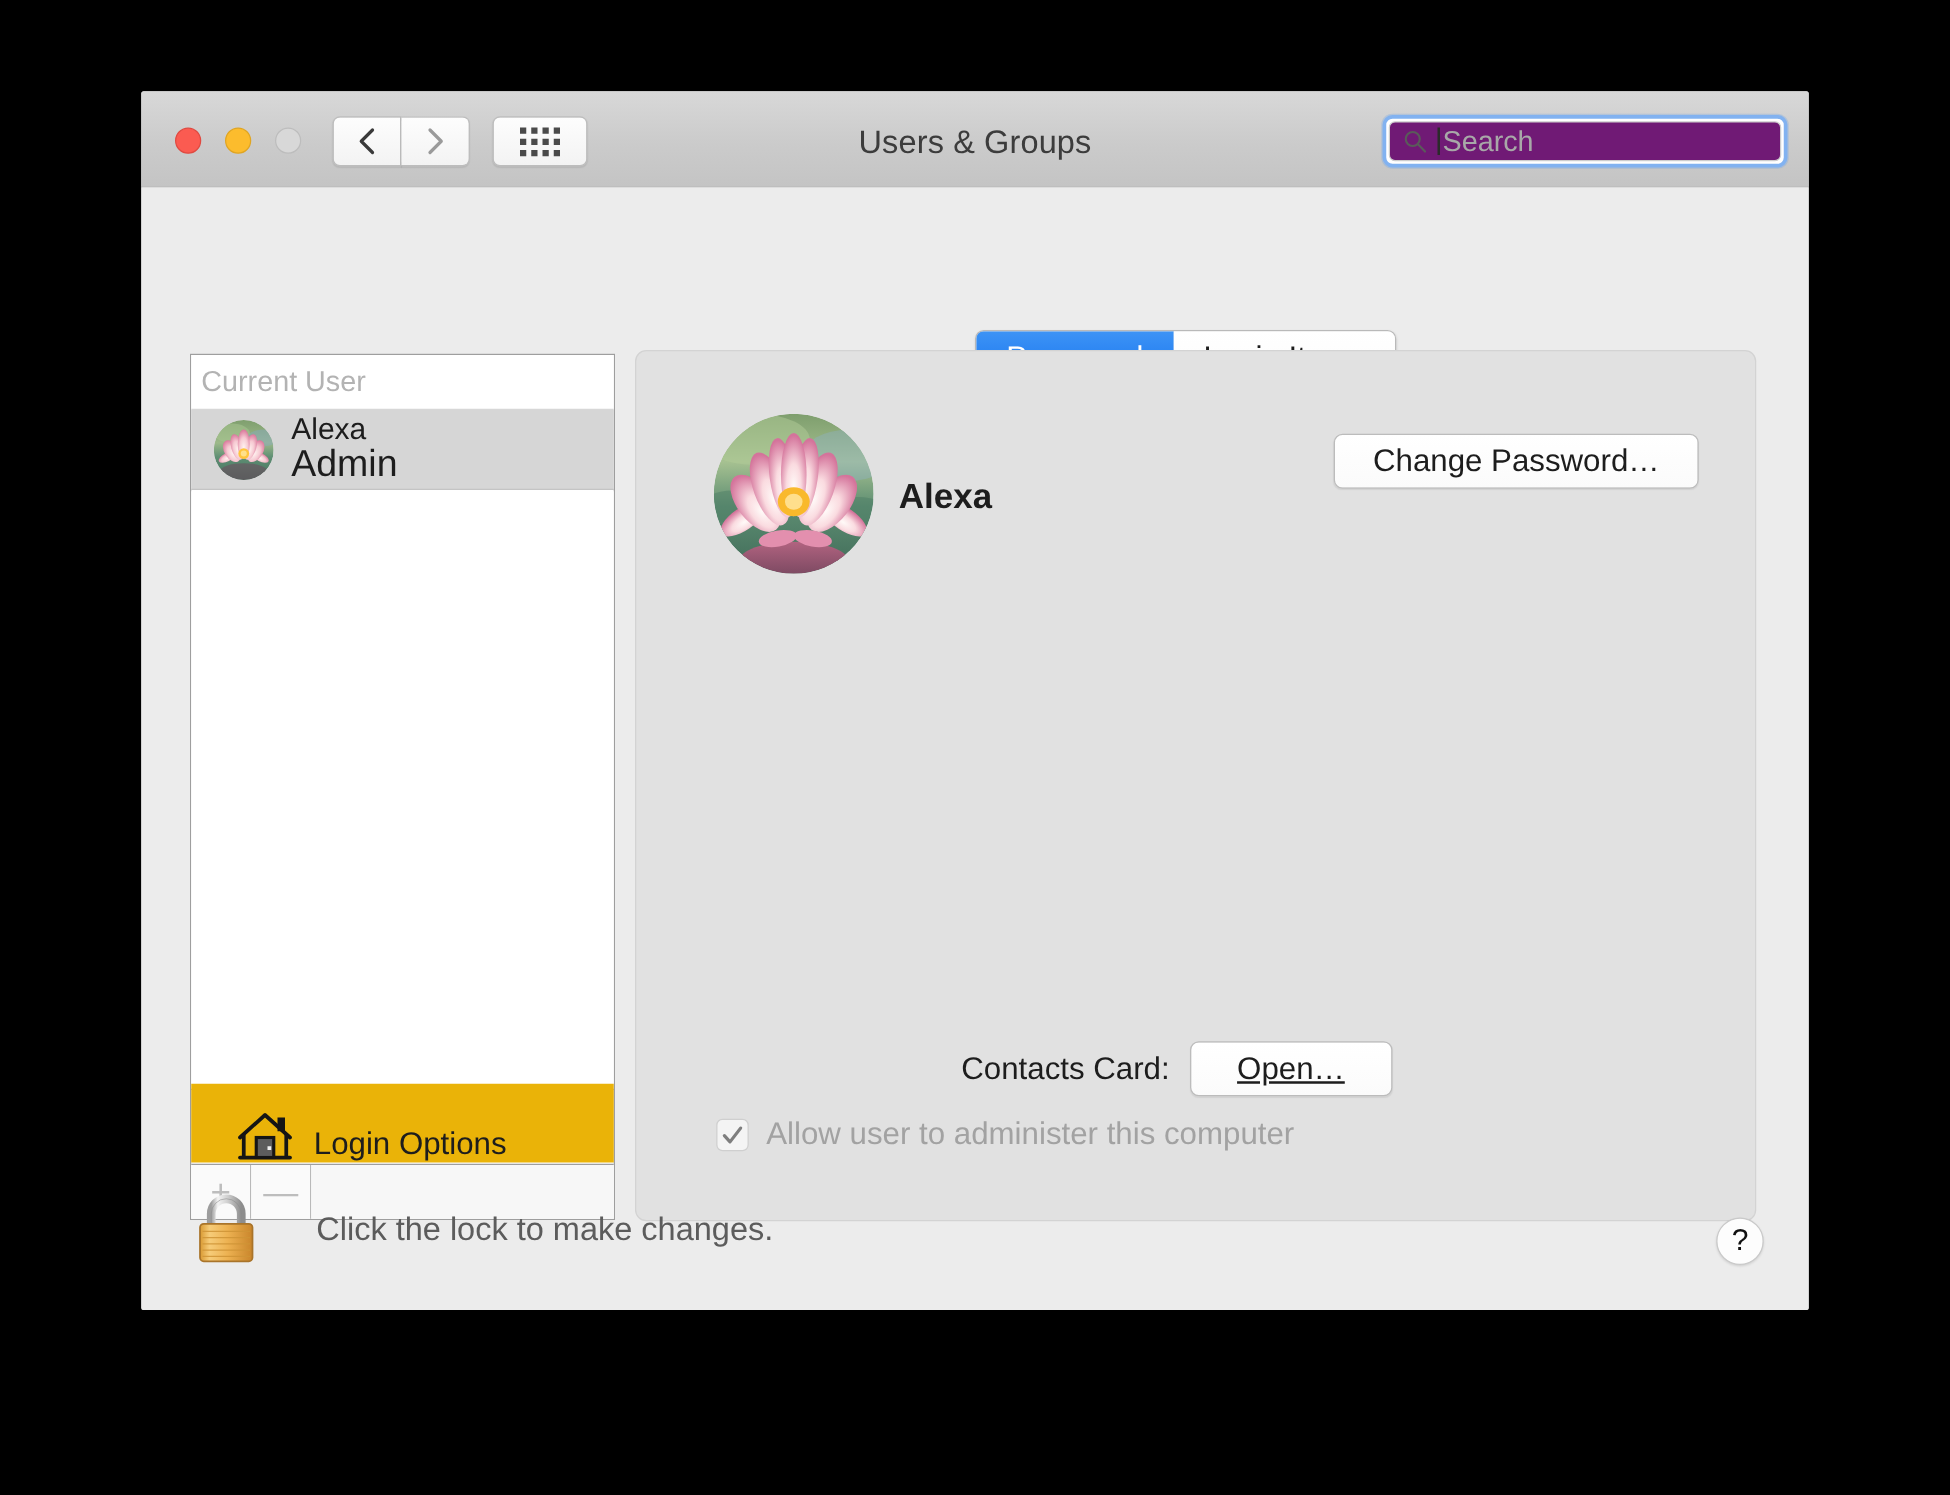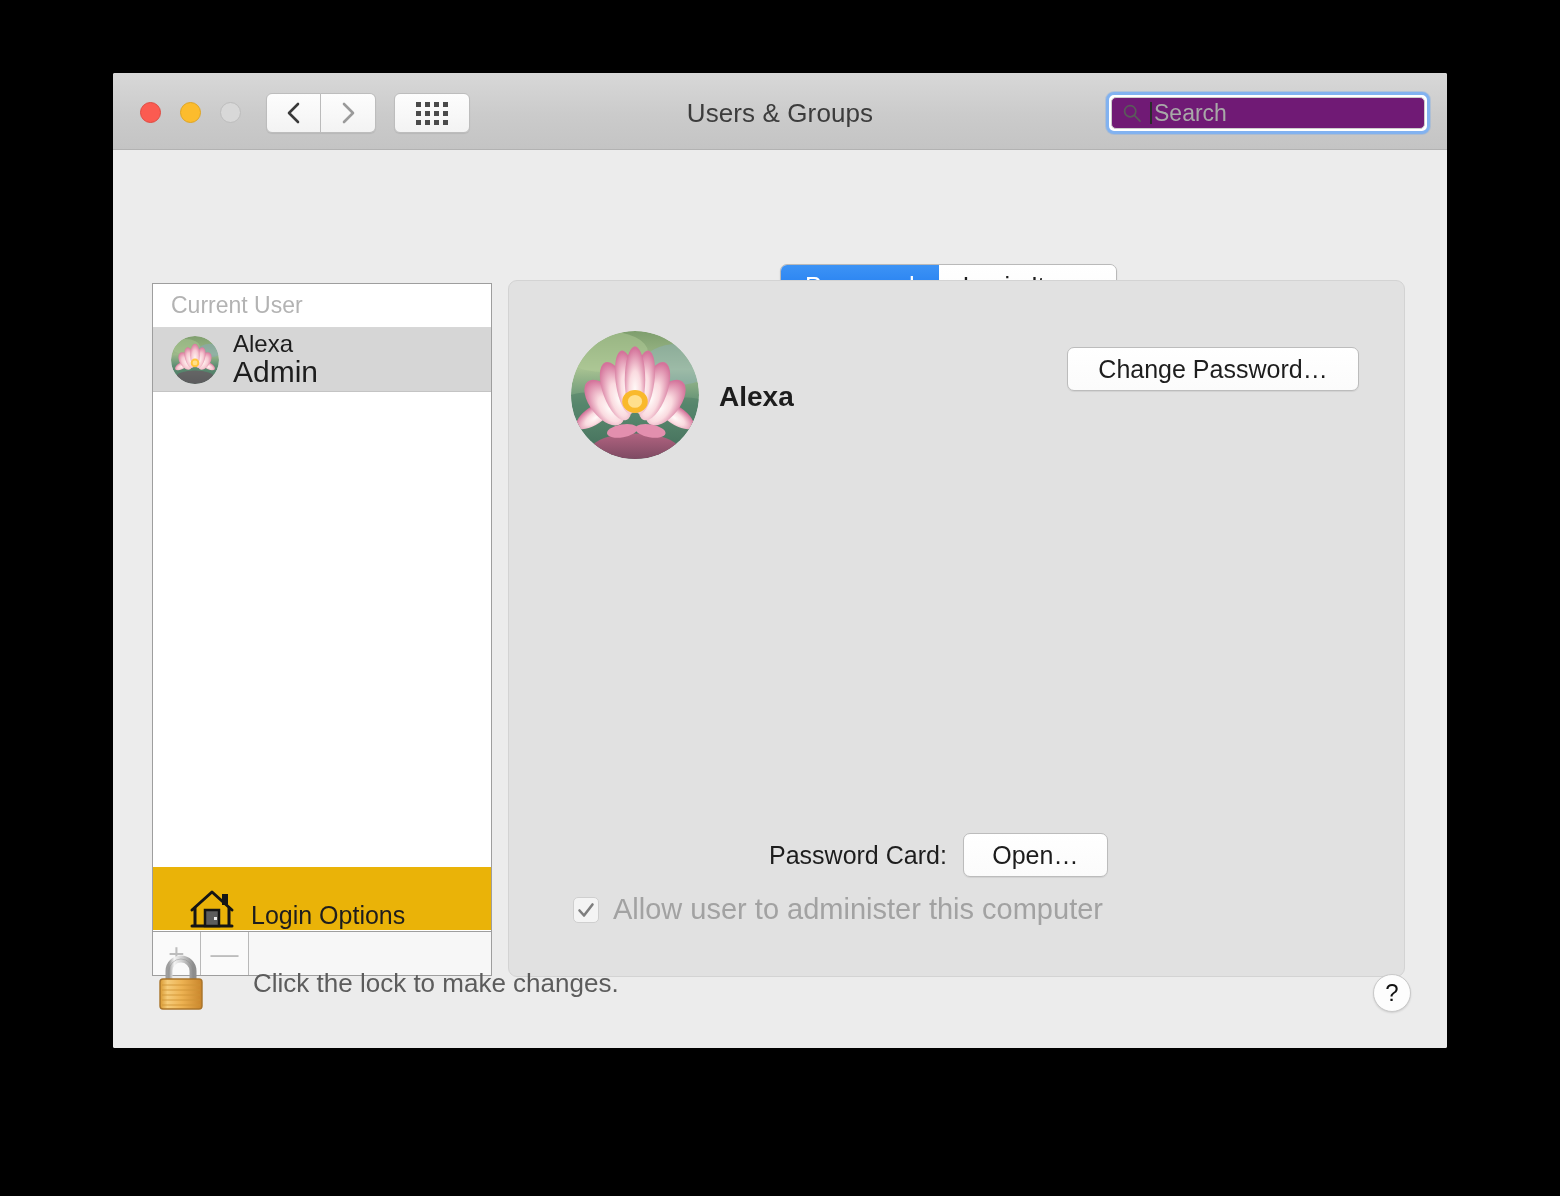--- a/index.html
+++ b/index.html
@@ -163,21 +163,21 @@
     background: #ffffff;
     border: 1px solid #9e9e9e;
     box-sizing: border-box;
   }
 
   #sidebar-header {
     height: 44px;
     border-bottom: 1px solid #d7d7d7;
     display: flex;
     align-items: center;
-    padding-left: 18px;
+    padding-left: 8px;
     box-sizing: border-box;
     background: #ffffff;
   }
   #sidebar-header span { font-size: 23px; color: #b3b3b3; }
 
   #user-row {
     height: 64px;
     background: #d6d6d6;
     display: flex;
     align-items: center;
@@ -333,32 +333,33 @@
   #contacts-row {
     position: absolute;
     left: 260px;
     top: 552px;
     display: flex;
     align-items: center;
   }
   #contacts-label { font-size: 25px; color: #1d1d1d; }
   #open-button {
     margin-left: 16px;
-    width: 145px;
+    width: 162px;
     height: 44px;
     border-radius: 7px;
     background: linear-gradient(to bottom, #ffffff 0%, #fbfbfb 100%);
     border: 1px solid #bcbcbc;
     box-sizing: border-box;
     font-size: 25px;
     color: #1d1d1d;
     display: flex;
     align-items: center;
     justify-content: center;
     box-shadow: 0 1px 1px rgba(0,0,0,0.07);
+    text-decoration: underline;
   }
 
   #admin-row {
     position: absolute;
     left: 64px;
     top: 612px;
     display: flex;
     align-items: center;
   }
   #admin-checkbox {
@@ -366,21 +367,21 @@
     height: 26px;
     border-radius: 5px;
     background: #f4f4f4;
     border: 1px solid #cfcfcf;
     box-sizing: border-box;
     display: flex;
     align-items: center;
     justify-content: center;
     flex: none;
   }
-  #admin-label { margin-left: 14px; font-size: 29px; color: #a2a2a2; }
+  #admin-label { margin-left: 14px; font-size: 25px; color: #a2a2a2; }
 
   
   #lock-row {
     position: absolute;
     left: 42px;
     bottom: 36px;
     display: flex;
     align-items: center;
   }
   #lock-text { margin-left: 46px; font-size: 26px; color: #5c5c5c; }
@@ -595,21 +596,21 @@
           </svg>
         </div>
 
         <div id="panel-username">Alexa</div>
 
         <div id="change-password">
           <span>Change Password…</span>
         </div>
 
         <div id="contacts-row">
-          <span id="contacts-label">Password Card:</span>
+          <span id="contacts-label">Contacts Card:</span>
           <div id="open-button">
             <span>Open…</span>
           </div>
         </div>
 
         <div id="admin-row">
           <div id="admin-checkbox">
             <svg width="20" height="20" viewBox="0 0 20 20">
               <polyline points="3.5,10.5 8,15.5 16.5,4.5" fill="none" stroke="#7e7e7e" stroke-width="2.6" stroke-linecap="round" stroke-linejoin="round"></polyline>
             </svg>

